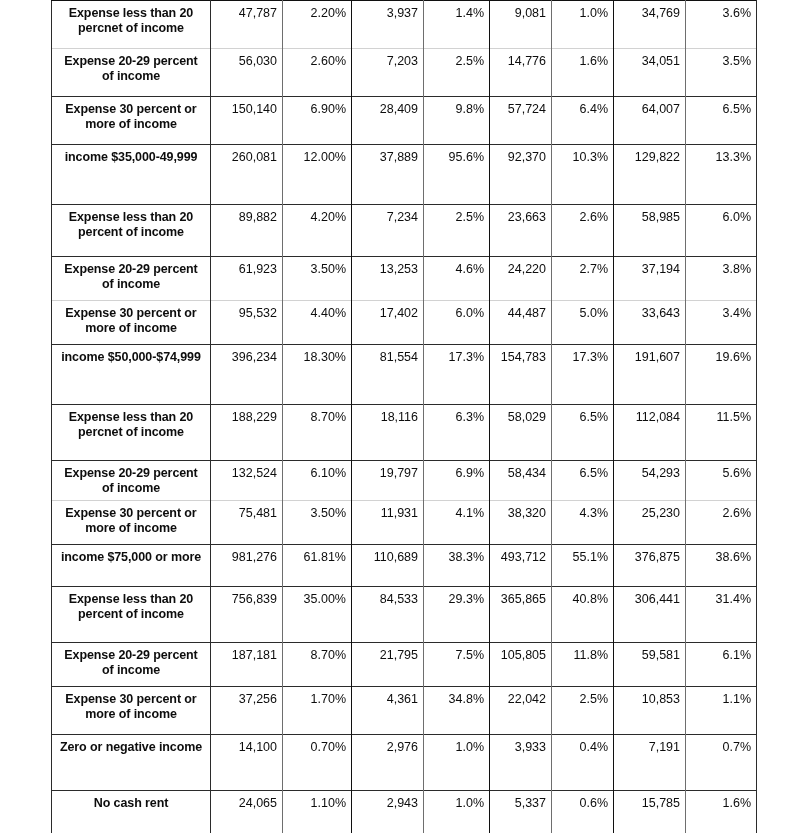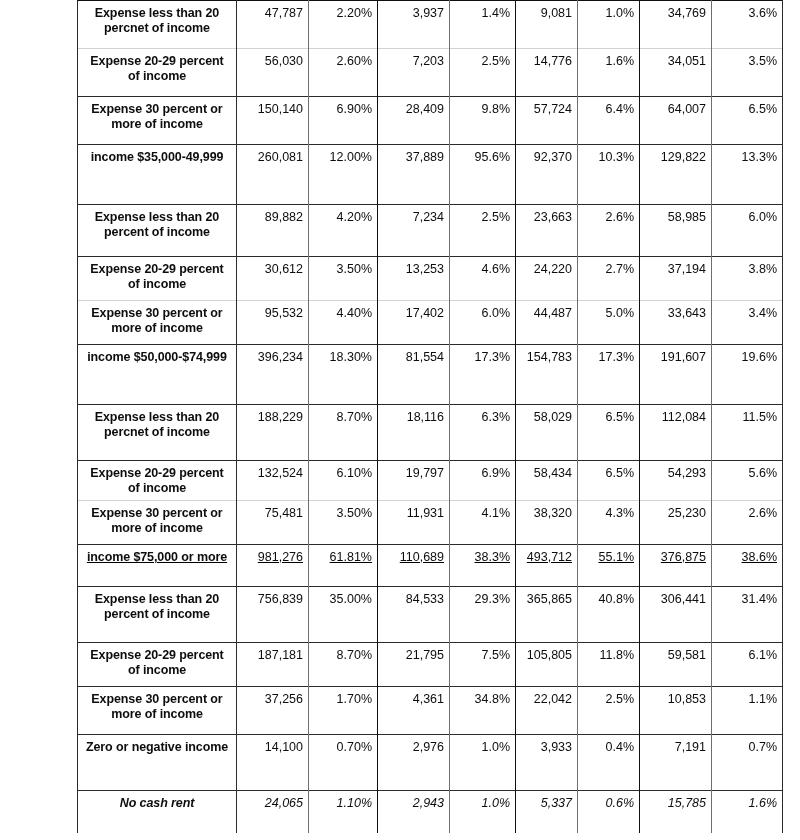--- a/index.html
+++ b/index.html
@@ -14,21 +14,21 @@
     overflow: hidden;
   }
   #sheet {
     position: relative;
     width: 800px;
     height: 840px;
     background: #ffffff;
   }
   table.grid {
     position: absolute;
-    left: 77px;
+    left: 51px;
     top: 0px;
     width: 705px;
     border-collapse: collapse;
     table-layout: fixed;
   }
   table.grid td {
     padding: 0 5px;
     vertical-align: top;
     font-size: 12.5px;
     line-height: 1.22;
@@ -231,21 +231,21 @@
           </td>
           <td class="val v-end">
             <span class="cellpad">6.0%</span>
           </td>
         </tr>
         <tr class="h-solid" style="height: 44px;">
           <td class="label">
             <span class="cellpad">Expense 20-29 percent of income</span>
           </td>
           <td class="val v-thin">
-            <span class="cellpad">30,612</span>
+            <span class="cellpad">61,923</span>
           </td>
           <td class="val v-thick">
             <span class="cellpad">3.50%</span>
           </td>
           <td class="val v-thin">
             <span class="cellpad">13,253</span>
           </td>
           <td class="val v-thick">
             <span class="cellpad">4.6%</span>
           </td>
@@ -400,21 +400,21 @@
           <td class="val v-thick">
             <span class="cellpad">4.3%</span>
           </td>
           <td class="val v-thin">
             <span class="cellpad">25,230</span>
           </td>
           <td class="val v-end">
             <span class="cellpad">2.6%</span>
           </td>
         </tr>
-        <tr class="h-solid" style="height: 42px; text-decoration: underline;">
+        <tr class="h-solid" style="height: 42px;">
           <td class="label">
             <span class="cellpad">income $75,000 or more</span>
           </td>
           <td class="val v-thin">
             <span class="cellpad">981,276</span>
           </td>
           <td class="val v-thick">
             <span class="cellpad">61.81%</span>
           </td>
           <td class="val v-thin">
@@ -545,21 +545,21 @@
           <td class="val v-thick">
             <span class="cellpad">0.4%</span>
           </td>
           <td class="val v-thin">
             <span class="cellpad">7,191</span>
           </td>
           <td class="val v-end">
             <span class="cellpad">0.7%</span>
           </td>
         </tr>
-        <tr class="h-solid" style="height: 42px; font-style: italic;">
+        <tr class="h-solid" style="height: 42px;">
           <td class="label">
             <span class="cellpad">No cash rent</span>
           </td>
           <td class="val v-thin">
             <span class="cellpad">24,065</span>
           </td>
           <td class="val v-thick">
             <span class="cellpad">1.10%</span>
           </td>
           <td class="val v-thin">

